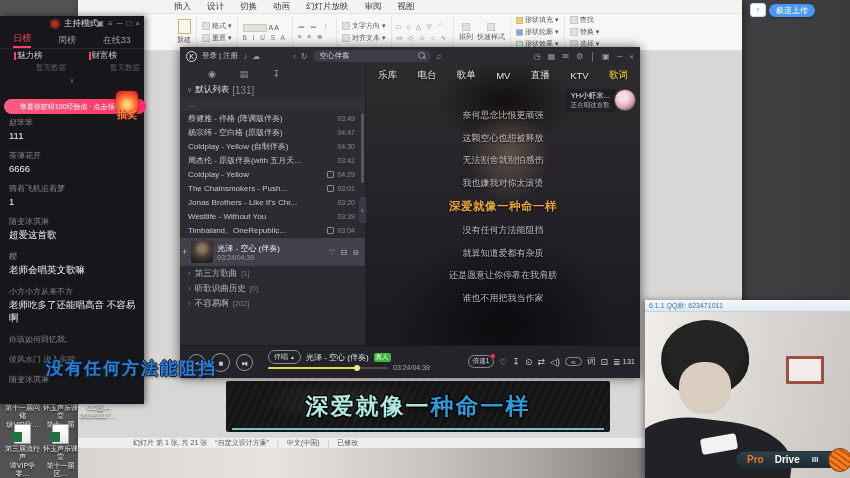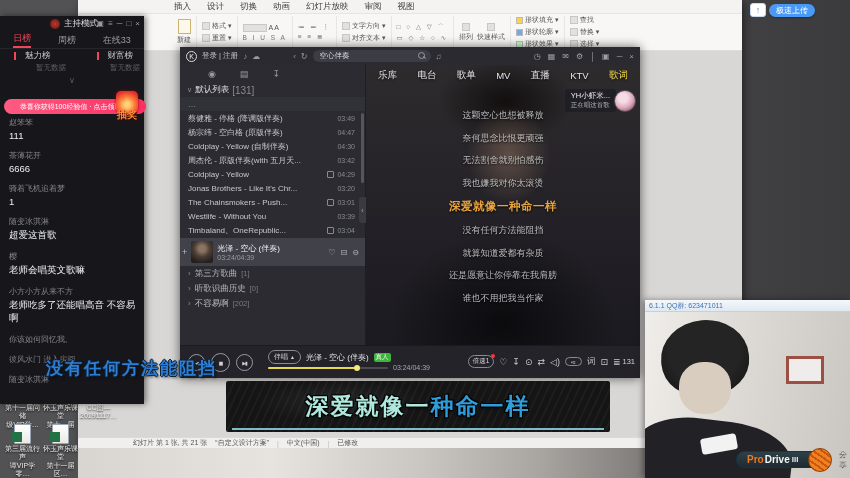--- a/index.html
+++ b/index.html
@@ -50,21 +50,21 @@
   .chat{position:absolute;left:0;top:16px;width:144px;height:388px;background:#17171b;
     box-shadow:2px 0 6px rgba(0,0,0,.5)}
   .chat-head{height:16px;display:flex;align-items:center;padding-left:50px;position:relative}
   .chat-avatar{width:10px;height:10px;border-radius:50%;background:radial-gradient(#c0392b,#5d1313);margin-right:4px}
   .chat-title{font-size:8.5px;color:#ddd}
   .chat-controls{position:absolute;right:4px;top:3px;display:flex;gap:4px;font-size:8px;color:#9a9aa0}
   .chat-tabs{height:17px;display:flex;justify-content:space-around;align-items:center;
     font-size:9px;color:#9a9aa0;border-bottom:1px solid #26262c}
   .chat-tab.active{color:#f4455a;border-bottom:2px solid #f4455a;padding-bottom:1px}
   .chat-ranks{height:14px;display:flex;align-items:center;font-size:8.5px;color:#c8c8cc}
-  .rank{display:flex;align-items:center;gap:9px}
+  .rank{display:flex;align-items:center;gap:1px}
   .rank:first-child{margin-left:14px}.rank:last-child{margin-left:46px}
   .redbar{width:2px;height:8px;background:#f4455a}
   .chat-empty{height:13px;display:flex;font-size:7.5px;color:#5e5e66}
   .chat-empty span:first-child{margin-left:36px}.chat-empty span:last-child{margin-left:44px}
   .chat-chevron{height:11px;text-align:center;font-size:8px;color:#5e5e66;line-height:9px}
   .chat-banner{position:absolute;top:83px;left:4px;width:142px;height:15px;border-radius:8px;
     background:linear-gradient(90deg,#ff5b82,#fd2f61);display:flex;align-items:center;
     justify-content:center;gap:4px;font-size:7px;color:#fff;z-index:2}
   .chat-banner .bx{font-size:8px;color:#ffd7e2}
   .lottery{position:absolute;top:75px;right:3px;width:28px;text-align:center;z-index:2}
@@ -124,21 +124,21 @@
   .pmain{flex:1;position:relative;overflow:hidden;
     background:
       radial-gradient(60px 70px at 52% 32%,rgba(160,128,104,.45),transparent 70%),
       radial-gradient(95px 60px at 51% 13%,rgba(15,12,12,.9),transparent 72%),
       radial-gradient(150px 120px at 50% 92%,rgba(8,8,10,.85),transparent 75%),
       linear-gradient(#2e2b2d,#232127 58%,#1b1a20)}
   .pnav{height:20px;display:flex;align-items:center;justify-content:space-between;
     padding:0 12px;position:relative;z-index:2}
   .pnav span{font-size:9.5px;color:#e6e6ea;text-shadow:0 1px 2px #000}
   .pnav span.active{color:#f5e04d}
-  .bubble{position:absolute;top:24px;right:4px;display:flex;align-items:flex-end;z-index:3}
+  .bubble{position:absolute;top:24px;right:4px;display:flex;align-items:flex-start;z-index:3}
   .bpill{background:rgba(30,30,36,.88);border-radius:3px;padding:2px 6px;text-align:left}
   .bname{font-size:7.5px;color:#eee}
   .bstatus{font-size:6.5px;color:#b0b0b8}
   .bavatar{width:22px;height:22px;border-radius:50%;margin-left:-2px;border:1px solid #555;
     background:radial-gradient(circle at 40% 35%,#f5dce6 25%,#e0a8bc 55%,#6b3b4d 100%)}
   .lyrics{position:absolute;left:0;right:0;top:44px;text-align:center;z-index:1}
   .lyr{font-size:9px;color:rgba(222,222,224,.82);text-shadow:0 1px 2px rgba(0,0,0,.9);margin-bottom:9.5px}
   .lyr.active{font-size:11.5px;font-weight:bold;color:#e8a43e;letter-spacing:.5px;margin:2px 0 10px}
   .pctrl{position:absolute;left:0;right:0;bottom:0;height:33px;background:#232329;border-top:1px solid #1a1a1f}
   .transport{position:absolute;left:8px;top:7px;display:flex;gap:6px;align-items:center}
@@ -196,21 +196,21 @@
   .w-face{position:absolute;left:34px;top:50px;width:52px;height:52px;border-radius:46%;background:#d9cdc0}
   .w-collar{position:absolute;left:56px;bottom:26px;width:36px;height:16px;background:#f2f2f2;
     transform:rotate(-10deg);border-radius:3px}
   .w-bodyshape{position:absolute;left:-14px;bottom:-34px;width:160px;height:92px;border-radius:40%;
     background:#222226;transform:rotate(7deg)}
 
   
   .prodrive{position:absolute;left:736px;top:449px;display:flex;align-items:center;z-index:10}
   .pd-badge{position:relative;height:17px;background:linear-gradient(#2e4048,#1d2b31);
     border:1px solid #19343c;border-radius:9px;display:flex;align-items:center;
-    padding:0 26px 0 10px;gap:1px}
+    padding:0 26px 0 10px;gap:11px}
   .pd-pro{color:#f07820;font-size:10px;font-weight:bold}
   .pd-drive{color:#f5f5f5;font-size:10px;font-weight:bold}
   .pd-num{color:#e8e8e8;font-size:8px;font-weight:bold;margin-left:1px}
   .pd-ball{position:absolute;right:-8px;top:-4px;width:24px;height:24px;border-radius:50%;
     border:1px solid #8a3c08;
     background:repeating-linear-gradient(35deg,#f08020 0 3px,#c85810 3px 5px)}
   .pd-share{margin-left:14px;font-size:7.5px;color:#d8d8d8;text-shadow:0 1px 1px #000}
 
   .upload{position:absolute;left:750px;top:3px;display:flex;align-items:center;gap:3px;z-index:10}
   .up-icon{width:16px;height:14px;background:#fff;border:1px solid #c8daf0;border-radius:3px;
@@ -500,27 +500,27 @@
         <div class="prow">
           <span class="pt">周杰伦 - 原版伴奏(with 五月天...</span>
           <span class="pd">03:42</span>
         </div>
         <div class="prow">
           <span class="pt">Coldplay - Yellow</span>
           <span class="pbadge"></span>
           <span class="pd">04:29</span>
         </div>
         <div class="prow">
-          <span class="pt">Jonas Brothers - Like It's Chr...</span>
-          <span class="pd">03:20</span>
-        </div>
-        <div class="prow">
           <span class="pt">The Chainsmokers - Push...</span>
           <span class="pbadge"></span>
           <span class="pd">03:01</span>
+        </div>
+        <div class="prow">
+          <span class="pt">Jonas Brothers - Like It's Chr...</span>
+          <span class="pd">03:20</span>
         </div>
         <div class="prow">
           <span class="pt">Westlife - Without You</span>
           <span class="pd">03:39</span>
         </div>
         <div class="prow">
           <span class="pt">Timbaland、OneRepublic...</span>
           <span class="pbadge"></span>
           <span class="pd">03:04</span>
         </div>
@@ -566,22 +566,22 @@
           <span class="active">歌词</span>
         </div>
         <div class="bubble">
           <div class="bpill">
             <div class="bname">YH小虾米...</div>
             <div class="bstatus">正在唱这首歌</div>
           </div>
           <div class="bavatar"></div>
         </div>
         <div class="lyrics">
+          <div class="lyr">奈何思念比恨更顽强</div>
           <div class="lyr">这颗空心也想被释放</div>
-          <div class="lyr">奈何思念比恨更顽强</div>
           <div class="lyr">无法割舍就别怕感伤</div>
           <div class="lyr">我也嫌我对你太滚烫</div>
           <div class="lyr active">深爱就像一种命一样</div>
           <div class="lyr">没有任何方法能阻挡</div>
           <div class="lyr">就算知道爱都有杂质</div>
           <div class="lyr">还是愿意让你停靠在我肩膀</div>
           <div class="lyr">谁也不用把我当作家</div>
         </div>
       </div>
     </div>

